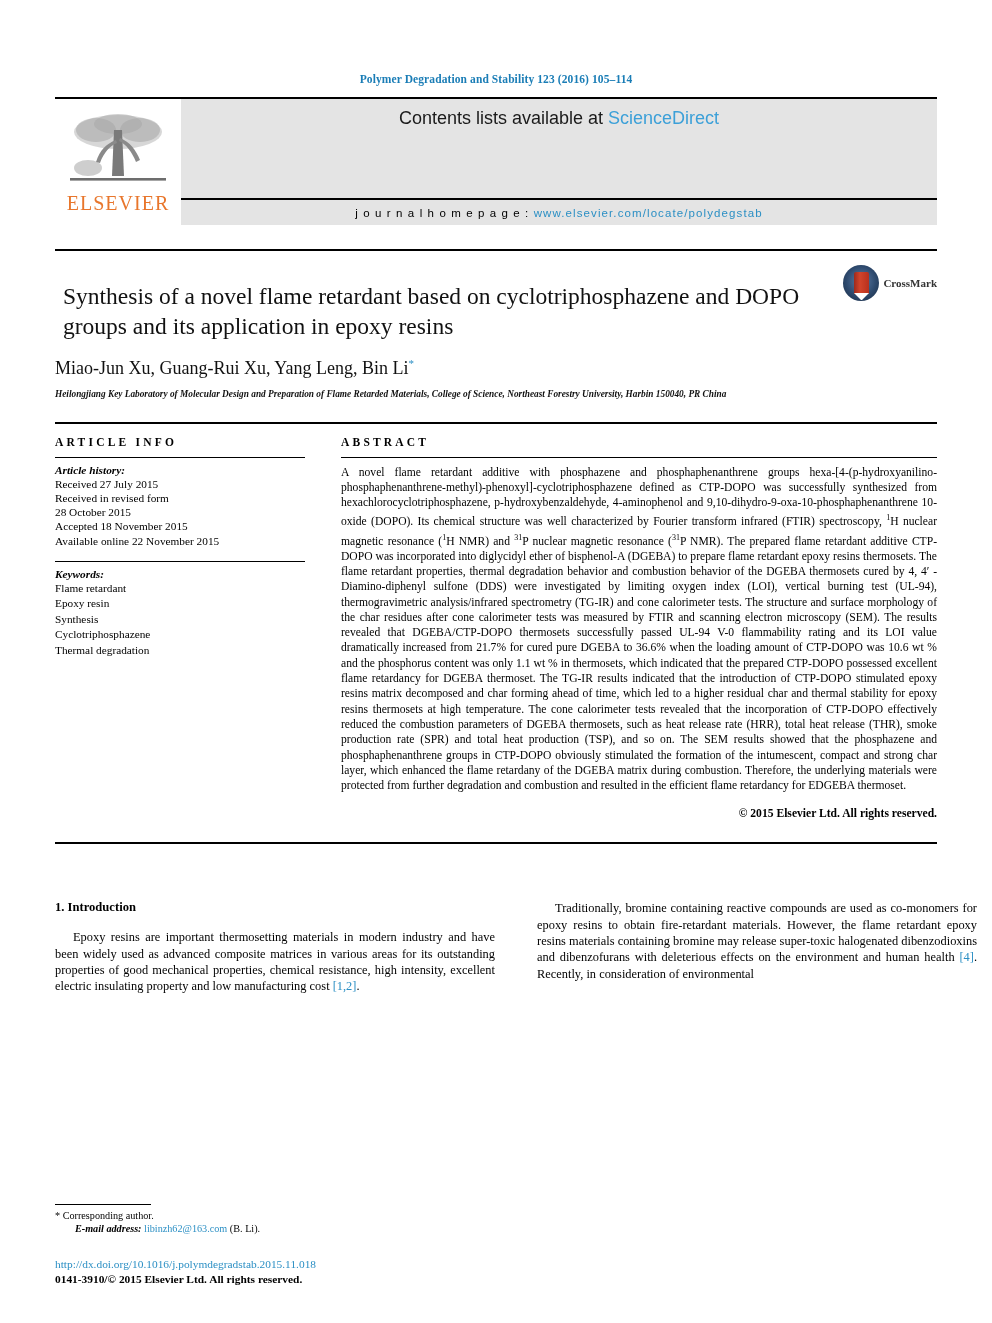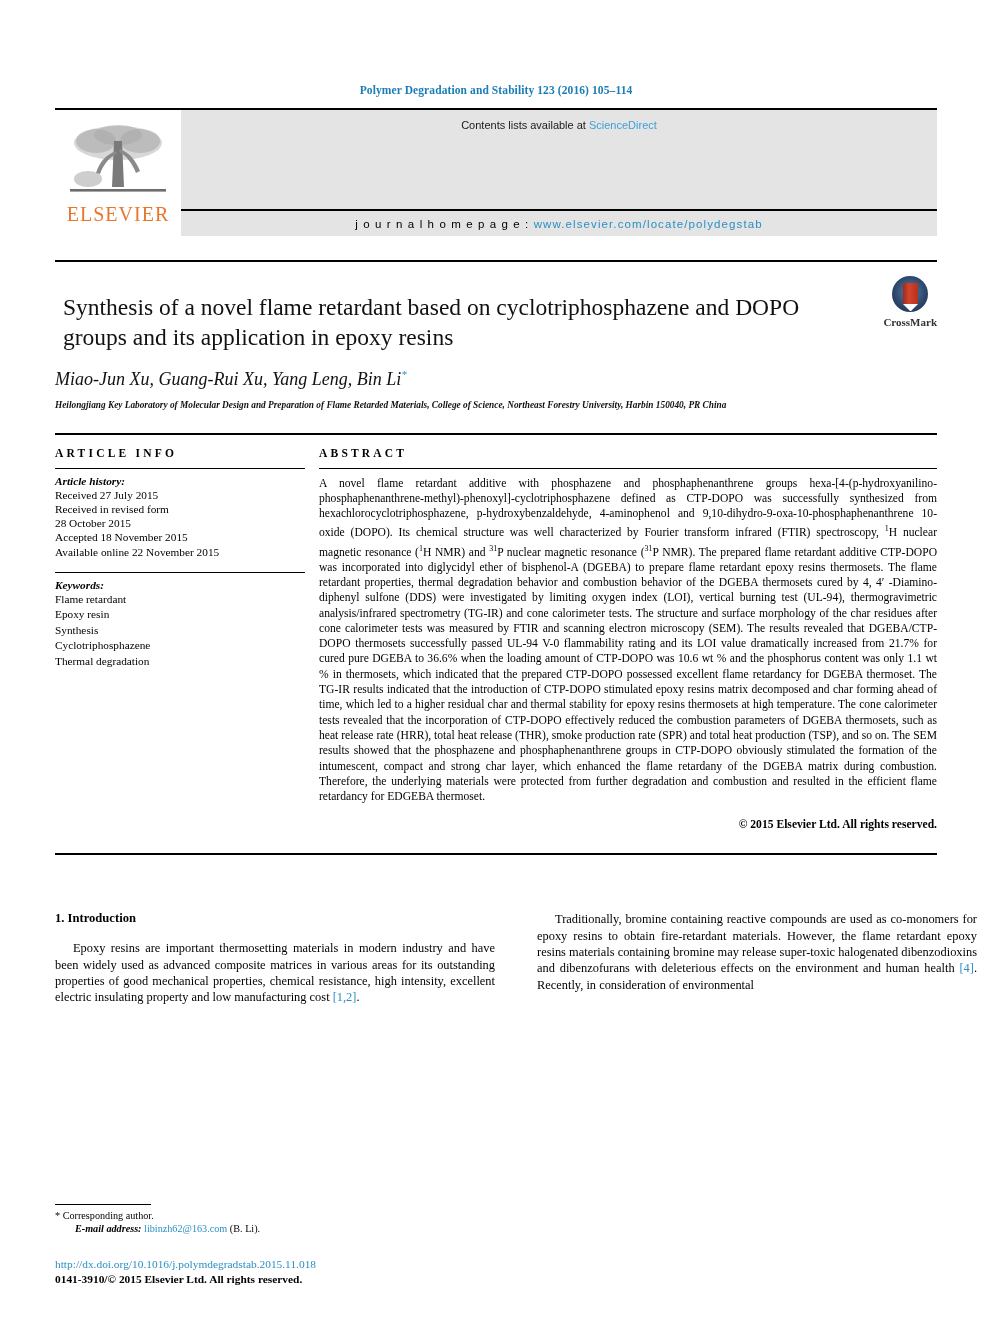--- a/index.html
+++ b/index.html
@@ -14,21 +14,21 @@
     font-family: "Liberation Serif", "DejaVu Serif", serif;
     color: #000000;
     position: relative;
     overflow: hidden;
   }
   .page {
     width: 992px;
     height: 1323px;
     position: relative;
     box-sizing: border-box;
-    padding: 12px 55px;
+    padding: 1px 55px;
   }
 
   
   .runhead {
     text-align: center;
     color: #1a7db6;
     font-family: "Liberation Serif", serif;
     font-size: 11.5px;
     font-weight: bold;
     letter-spacing: .1px;
@@ -66,21 +66,21 @@
     width: 126px;
     flex: 0 0 126px;
     display: flex;
     align-items: center;
     justify-content: center;
     background: #fff;
     padding-left: 6px;
     box-sizing: border-box;
   }
   .contents-line {
-    font-size: 11px;
+    font-size: 18px;
     font-family: "Liberation Sans", sans-serif;
     color: #1a1a1a;
   }
   .contents-line .sd {
     color: #3ca0d8;
   }
   .journal-name {
     font-family: "Liberation Serif", serif;
     font-size: 30px;
     color: #111;
@@ -149,41 +149,40 @@
     line-height: 30px;
     margin: 8px;
     max-width: 770px;
     color: #111;
   }
   .authors {
     font-family: "Liberation Serif", serif;
     font-size: 18px;
     margin-top: 16px;
     color: #111;
-    font-style: italic;
   }
   .authors .star {
     color: #2b8fc4;
     font-size: 11px;
     vertical-align: super;
   }
   .affiliation {
     font-family: "Liberation Serif", serif;
     font-style: italic;
     font-weight: bold;
     font-size: 9.3px;
     line-height: 12.5px;
     margin-top: 9px;
     max-width: 780px;
     color: #111;
   }
   .crossmark {
     position: absolute;
     right: 0; top: 14px;
-    display: flex; align-items: center; gap: 4px; flex-direction: column;
+    display: flex; align-items: center; gap: 4px;
   }
   .cm-badge {
     width: 36px; height: 36px; border-radius: 50%;
     background: radial-gradient(circle at 50% 45%, #5f7fa8 0%, #2e4a6e 55%, #16283f 100%);
     display:flex; align-items:center; justify-content:center;
     position: relative;
   }
   .cm-book {
     width: 15px; height: 22px;
     background: linear-gradient(90deg,#9e2a1c 0%,#d2442b 40%,#b8301d 100%);
@@ -200,21 +199,21 @@
     font-family: "Liberation Serif", serif;
     font-weight: bold; font-size: 11px; color: #333;
   }
 
   
   .info-abstract {
     border-top: 2.5px solid #000;
     margin-top: 21px;
     padding-top: 12px;
     display: flex;
-    gap: 14px;
+    gap: 36px;
   }
   .col-info { width: 250px; flex: 0 0 250px; }
   .col-abs  { flex: 1 1 auto; }
 
   .sec-head {
     font-family: "Liberation Serif", serif;
     font-weight: bold;
     font-size: 11.5px;
     letter-spacing: 3.2px;
     margin-bottom: 9px;

